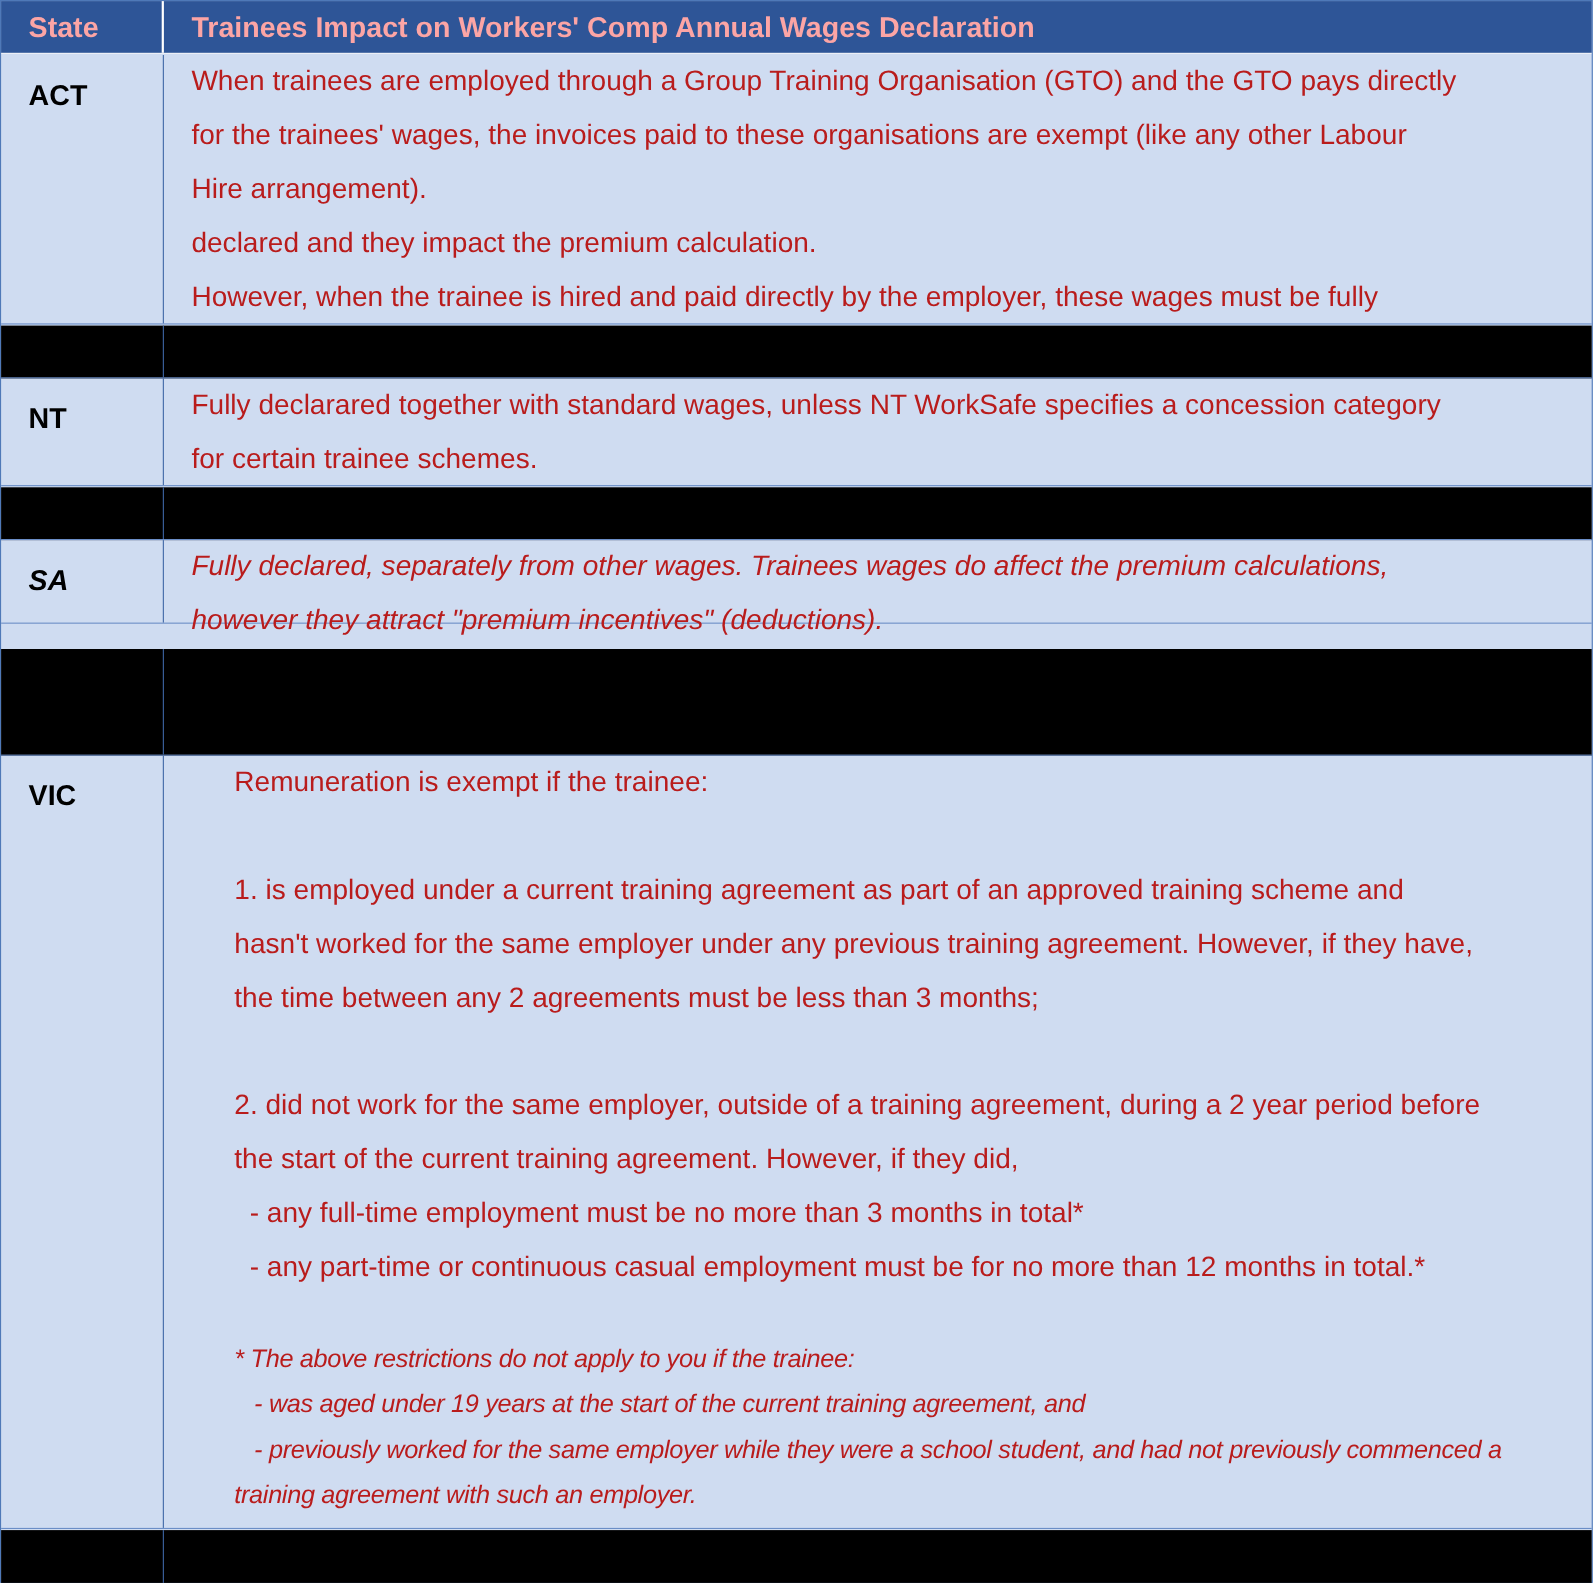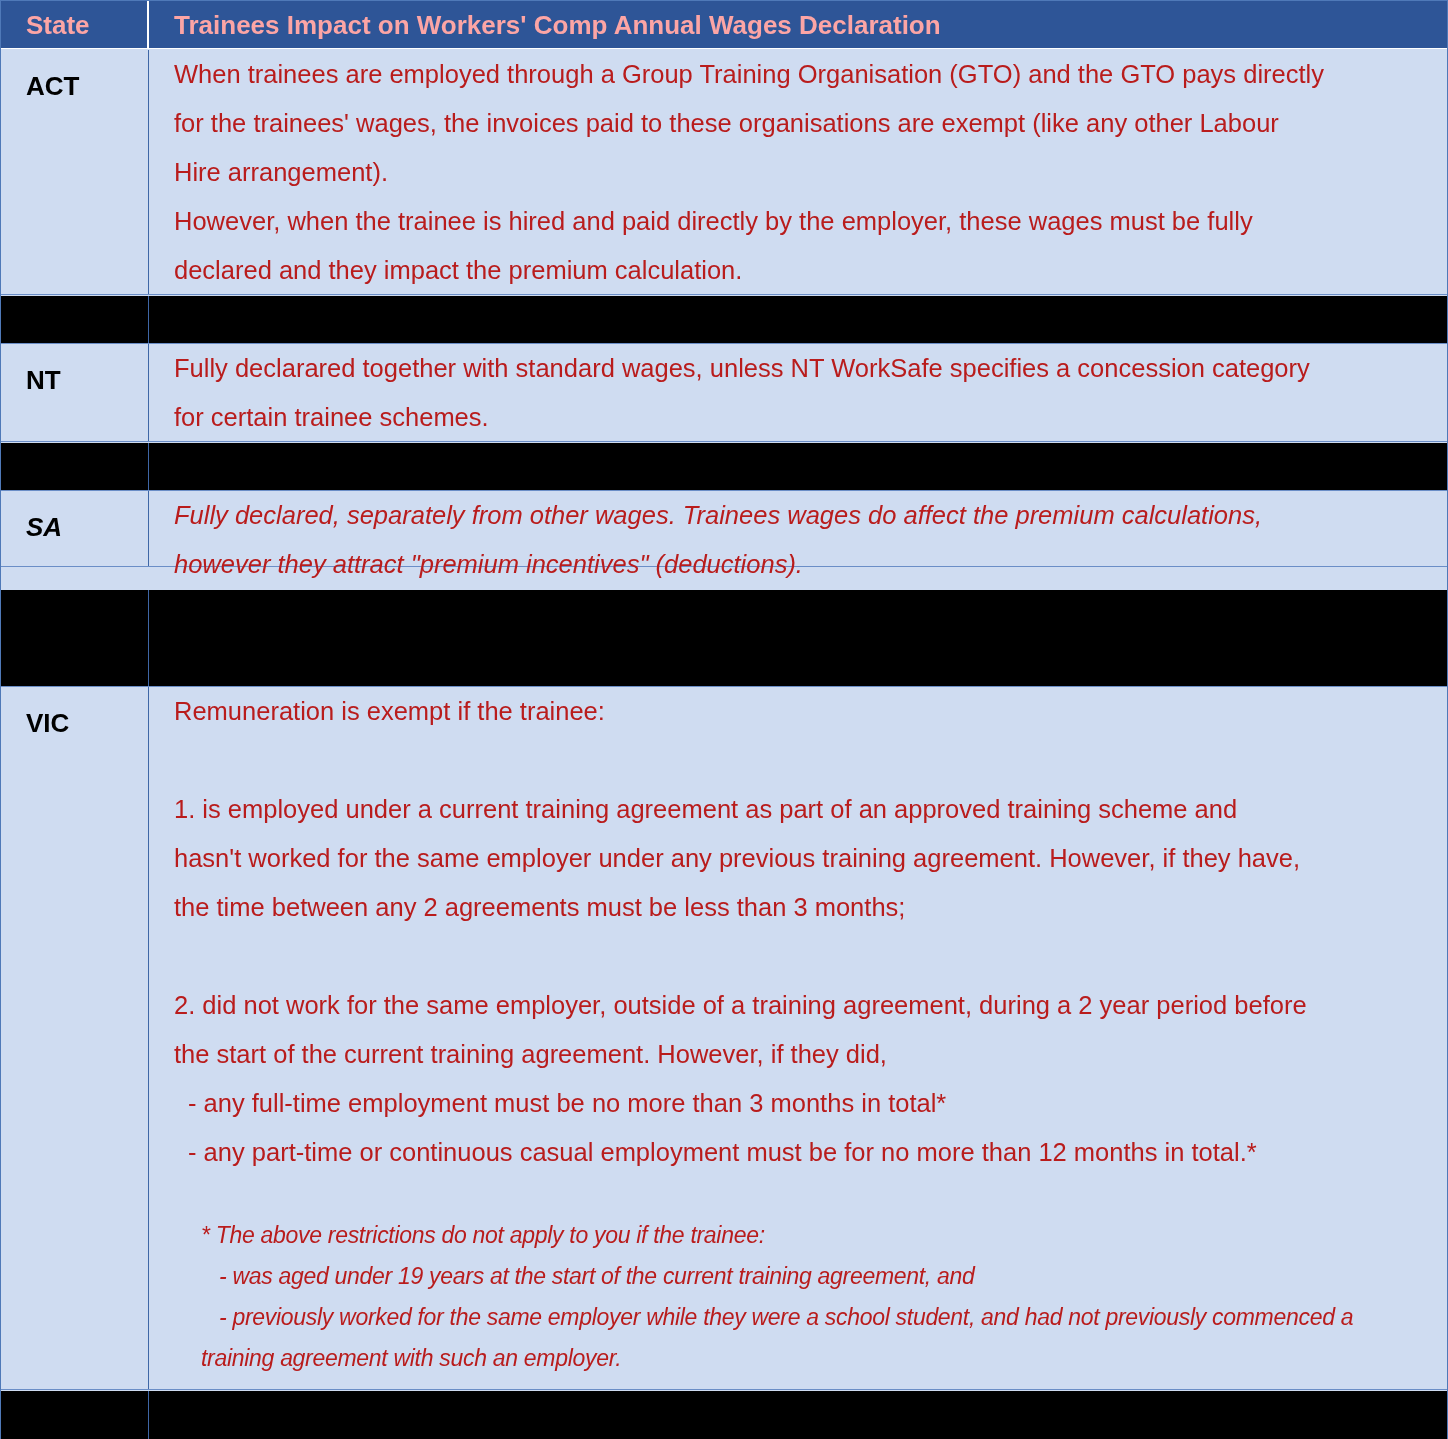--- a/index.html
+++ b/index.html
@@ -78,21 +78,20 @@
     }
     .black-row .cell-state {
       border-right: 1px solid #3f67a6;
     }
     .line { display: block; min-height: 49px; }
     .note {
       font-style: italic;
       font-size: 23px;
       line-height: 41px;
       letter-spacing: -0.3px;
-      margin-left: 27px;
     }
     .note .line { min-height: 41px; }
     .indent1 { padding-left: 14px; }
     .indent2 { padding-left: 18px; }
   </style>
 </head>
 <body>
 
 <div class="tbl">
 
@@ -100,22 +99,22 @@
     <div class="cell-state">State</div>
     <div class="cell-text">Trainees Impact on Workers' Comp Annual Wages Declaration</div>
   </div>
 
   <div class="row data-row" style="top:49px;height:245px;padding-top:0;">
     <div class="cell-state">ACT</div>
     <div class="cell-text">
       <span class="line">When trainees are employed through a Group Training Organisation (GTO) and the GTO pays directly</span>
       <span class="line">for the trainees' wages, the invoices paid to these organisations are exempt (like any other Labour</span>
       <span class="line">Hire arrangement).</span>
+      <span class="line">declared and they impact the premium calculation.</span>
       <span class="line">However, when the trainee is hired and paid directly by the employer, these wages must be fully</span>
-      <span class="line">declared and they impact the premium calculation.</span>
     </div>
   </div>
 
   <div class="row black-row" style="top:295px;height:48px;">
     <div class="cell-state"></div>
     <div class="cell-text"></div>
   </div>
 
   <div class="row data-row" style="top:343px;height:98px;">
     <div class="cell-state">NT</div>
@@ -136,21 +135,21 @@
       <span class="line">Fully declared, separately from other wages. Trainees wages do affect the premium calculations,</span>
       <span class="line">however they attract "premium incentives" (deductions).</span>
     </div>
   </div>
 
   <div class="row black-row" style="top:589px;height:97px;">
     <div class="cell-state"></div>
     <div class="cell-text"></div>
   </div>
 
-  <div class="row data-row" style="top:686px;height:703px;">
+  <div class="row data-row" style="top:686px;height:703px;gap:39px;">
     <div class="cell-state">VIC</div>
     <div class="cell-text">
       <span class="line">Remuneration is exempt if the trainee:</span>
       <span class="line"></span>
       <span class="line">1. is employed under a current training agreement as part of an approved training scheme and</span>
       <span class="line">hasn't worked for the same employer under any previous training agreement. However, if they have,</span>
       <span class="line">the time between any 2 agreements must be less than 3 months;</span>
       <span class="line"></span>
       <span class="line">2. did not work for the same employer, outside of a training agreement, during a 2 year period before</span>
       <span class="line">the start of the current training agreement. However, if they did,</span>

